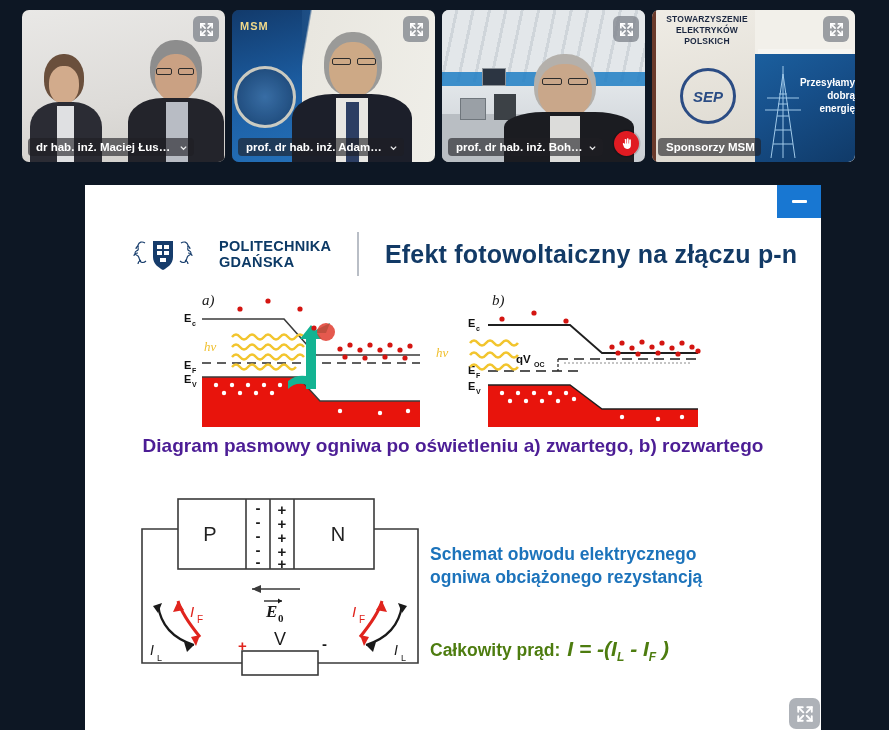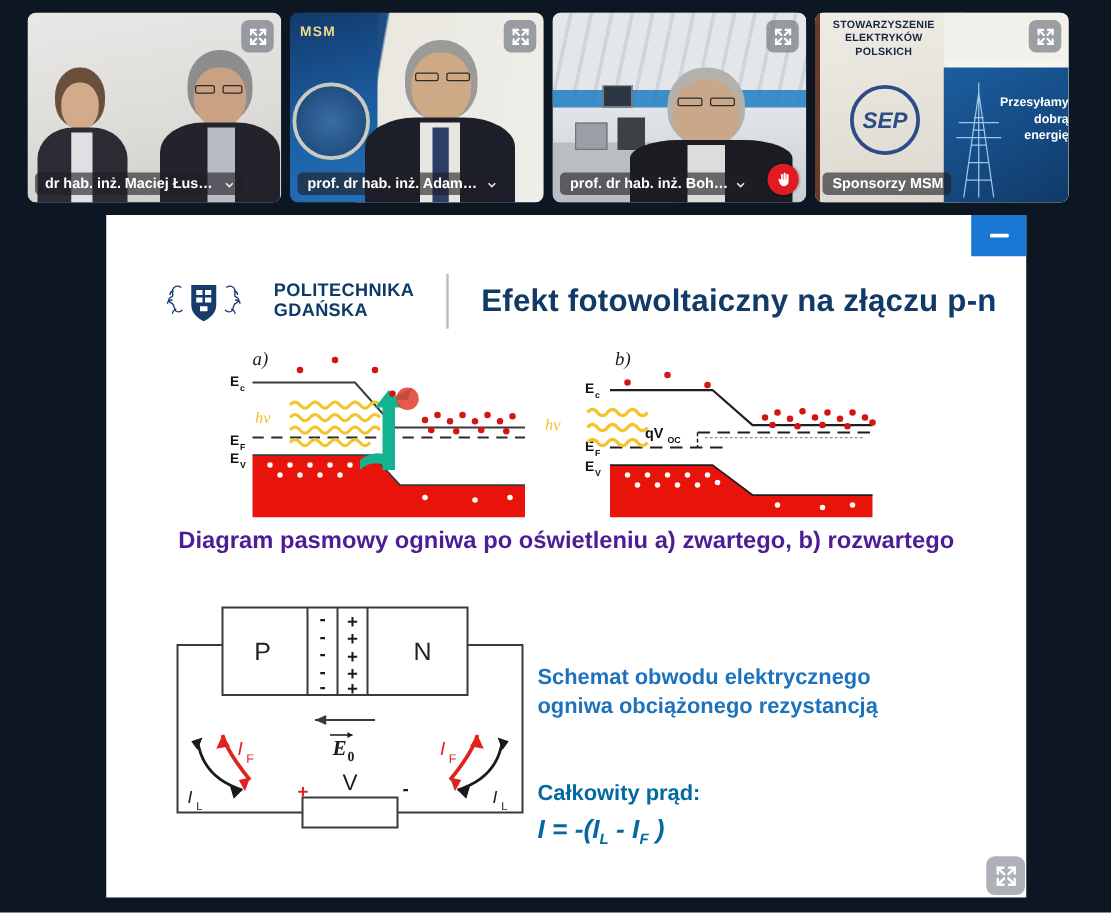--- a/index.html
+++ b/index.html
@@ -117,37 +117,37 @@
   
   .t4-bg { background: linear-gradient(90deg,#e6e3dc 0%,#efece4 47%,#e9e7e1 48%,#eceae4 100%); }
   .t4-left { position:absolute; left:4px; top:0; width:114px; height:152px;
              background: linear-gradient(170deg,#efece5,#dcd8cf); }
   .t4-sep  { position:absolute; left:0; top:0; width:5px; height:152px; background:#6a3a2b;}
   .t4-sept { position:absolute; left:8px; top:4px; width:86px; color:#1b2740; font-weight:800;
              font-size:8.5px; line-height:11px; text-align:center; letter-spacing:.2px;}
   .t4-sep-logo { position:absolute; left:24px; top:58px; width:56px; height:56px; border-radius:50%;
                  border:3px solid #2b4c84; }
   .t4-sep-logo span { position:absolute; inset:0; display:flex; align-items:center; justify-content:center;
-                 color:#2b4c84; font-weight:800; font-size:18px; font-style:italic; }
+                 color:#2b4c84; font-weight:800; font-size:15px; font-style:italic; }
   .t4-right { position:absolute; left:103px; top:0; width:100px; height:152px; background:#f2f0ea;}
   .t4-pge   { position:absolute; left:106px; top:6px; width:94px; height:38px; background:#f6f5f1;margin-top:33px;}
   .t4-pgetxt{ position:absolute; left:0; right:0; top:6px; text-align:center; color:#1b4f8a;
               font-weight:800; font-style:italic; font-size:15px; }
   .t4-pgesub{ position:absolute; left:0; right:0; top:25px; text-align:center; color:#6b6b6b;
               font-weight:700; font-size:5.5px; }
   .t4-photo { position:absolute; left:103px; top:44px; width:100px; height:108px;
               background: linear-gradient(150deg,#1b5f9e 0%,#17508b 40%,#103a68 100%);}
   .t4-slog  { position:absolute; left:42px; top:22px; width:58px; color:#fff; font-weight:700;
               font-size:10px; line-height:13px; text-align:right; }
   .t4-pylon { position:absolute; left:6px; top:10px; width:44px; height:96px; }
 
   
   .slide {
     position: absolute;
-    left: 85px; top: 172px;
+    left: 85px; top: 185px;
     width: 736px; height: 546px;
     background: #ffffff;
   }
   .minimize-btn {
     position: absolute; right: 0px; top: 0px;
     width: 44px; height: 33px;
     background: #1877d2;
     display: flex; align-items: center; justify-content: center;
     cursor: pointer;
   }
@@ -177,22 +177,22 @@
   }
 
   .circuit { position:absolute; left: 45px; top: 300px; width: 300px; height: 200px; }
 
   .rtext {
     position:absolute; left: 345px; top: 358px; width: 360px;
     color:#1c73bb; font-weight:700; font-size:17.5px; line-height:23px;
   }
   .rformula {
     position:absolute; left: 345px; top: 452px; width: 370px;
-    color:#0369a1; font-weight:700; font-size:17.5px;
-    display:flex; align-items:baseline; gap:7px;flex-direction:column;
+    color:#4d7c0f; font-weight:700; font-size:17.5px;
+    display:flex; align-items:baseline; gap:7px;
   }
   .rformula .math { font-style: italic; font-size: 21px; font-weight: 700; }
   .rformula .math sub { font-size: 12px; }
 
   .slide-expand {
     position:absolute; right: 1px; bottom: 2px;
     width: 31px; height: 31px; border-radius: 7px;
     background: rgba(140,146,154,0.70);
     display:flex; align-items:center; justify-content:center;
     cursor:pointer;

